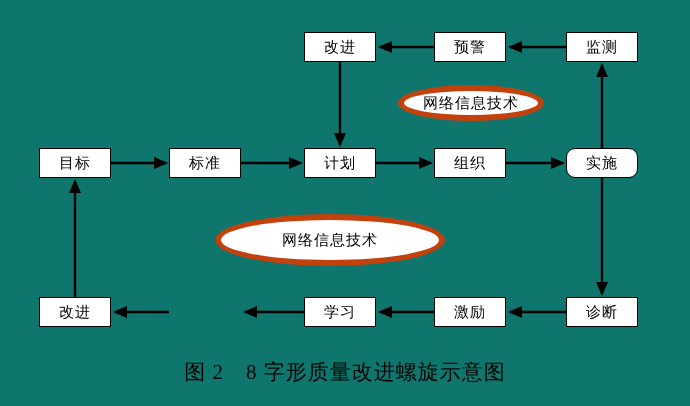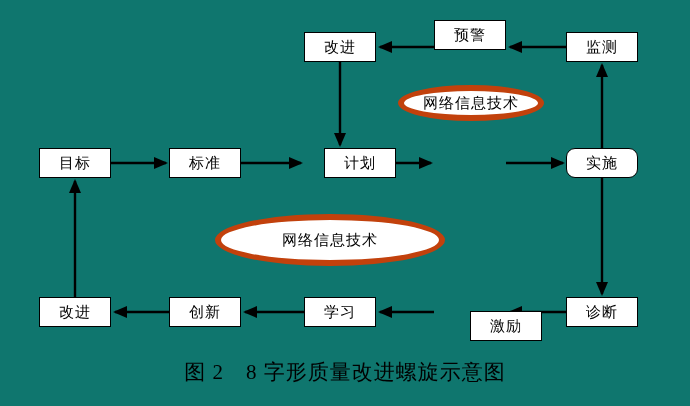--- a/index.html
+++ b/index.html
@@ -67,33 +67,33 @@
 
     <line x1="566" y1="312" x2="510" y2="312" stroke="#000" stroke-width="2.4" marker-end="url(#ah)"></line>
     <line x1="434" y1="312" x2="380" y2="312" stroke="#000" stroke-width="2.4" marker-end="url(#ah)"></line>
     <line x1="304" y1="312" x2="245" y2="312" stroke="#000" stroke-width="2.4" marker-end="url(#ah)"></line>
     <line x1="169" y1="312" x2="115" y2="312" stroke="#000" stroke-width="2.4" marker-end="url(#ah)"></line>
 
     <line x1="75" y1="297" x2="75" y2="181" stroke="#000" stroke-width="2.4" marker-end="url(#ah)"></line>
   </svg>
 
   <div class="box" style="left:304px;top:32px;">改进</div>
-  <div class="box" style="left:434px;top:20px;">预警</div>
+  <div class="box" style="left:434px;top:32px;">预警</div>
   <div class="box" style="left:566px;top:32px;text-align:right;">监测</div>
 
   <div class="ellipse" style="left:398px;top:85px;width:146px;height:36px;">网络信息技术</div>
 
   <div class="box" style="left:39px;top:148px;">目标</div>
   <div class="box" style="left:169px;top:148px;text-align:right;">标准</div>
-  <div class="box" style="left:304px;top:148px;margin-left:20px;">计划</div>
+  <div class="box" style="left:304px;top:148px;">计划</div>
+  <div class="box" style="left:434px;top:148px;">组织</div>
   <div class="box" style="left:566px;top:148px;border-radius:9px;">实施</div>
 
   <div class="ellipse" style="left:215px;top:214px;width:230px;height:52px;">网络信息技术</div>
 
   <div class="box" style="left:39px;top:297px;">改进</div>
-  <div class="box" style="left:169px;top:297px;">创新</div>
   <div class="box" style="left:304px;top:297px;">学习</div>
-  <div class="box" style="left:434px;top:311px;margin-left:36px;">激励</div>
+  <div class="box" style="left:434px;top:297px;">激励</div>
   <div class="box" style="left:566px;top:297px;">诊断</div>
 
   <div class="caption">图 2　8 字形质量改进螺旋示意图</div>
 
 </div>
 
 </body></html>

